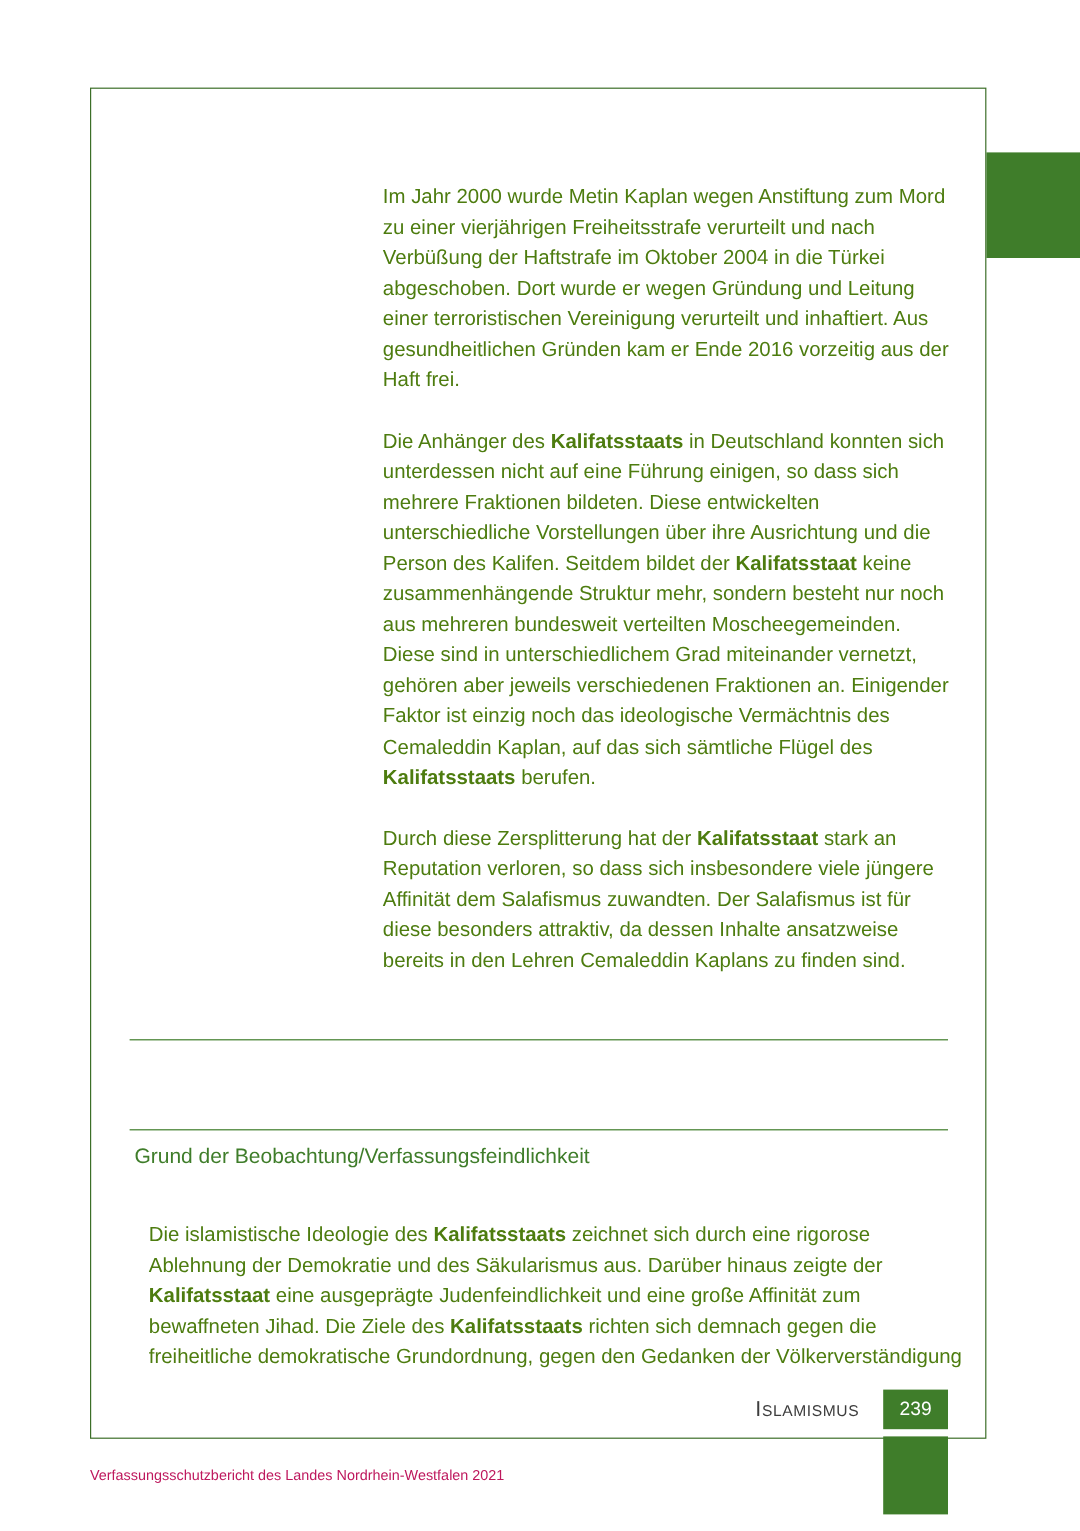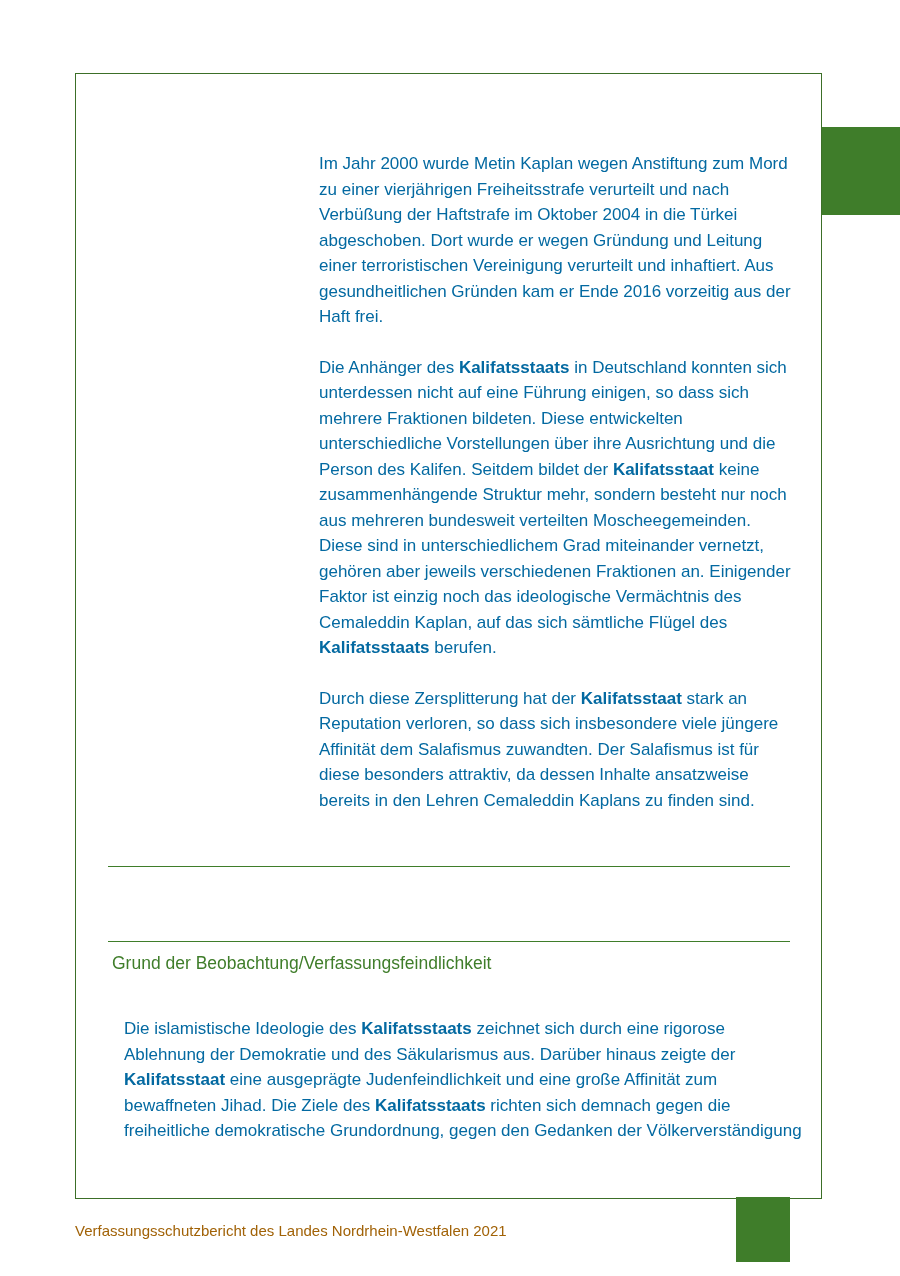--- a/index.html
+++ b/index.html
@@ -23,21 +23,21 @@
     width: 78px; height: 88px;
     background: #3f7d2a;
   }
 
   .body-col {
     position: absolute; left: 319px; top: 151px; width: 472px;
   }
   .para {
     margin: 0 0 25px 0;
     font-size: 17px; line-height: 25.5px;
-    color: #0369a1;
+    color: #4d7c0f;
     text-align: left;
   }
   .para b, .para .seg-b { font-weight: bold; }
 
   .rule {
     position: absolute; left: 108px; width: 682px; height: 1px;
     background: #3f7d2a;
   }
   .rule-1 { top: 866px; }
   .rule-2 { top: 941px; }
@@ -76,21 +76,21 @@
   }
 
   .bottom-tab {
     position: absolute; left: 736px; top: 1197px;
     width: 54px; height: 65px;
     background: #3f7d2a;
   }
 
   .doc-title {
     position: absolute; left: 75px; top: 1222px;
-    font-size: 15px; color: #a16207;
+    font-size: 12px; color: #be185d;
   }
 </style>
 </head>
 <body>
 
 <div class="canvas">
 
   <div class="page-frame"></div>
 
   <div class="side-tab"></div>
@@ -103,18 +103,24 @@
 
   <div class="rule rule-1"></div>
 
 
   <div class="rule rule-2"></div>
 
   <h2 class="section-heading">Grund der Beobachtung/Verfassungsfeindlichkeit</h2>
 
   <p class="para wide"><span>Die islamistische Ideologie des </span><span class="seg-b">Kalifatsstaats</span><span> zeichnet sich durch eine rigorose Ablehnung der Demokratie und des Säkularismus aus. Darüber hinaus zeigte der </span><span class="seg-b">Kalifatsstaat</span><span> eine ausgeprägte Judenfeindlichkeit und eine große Affinität zum bewaffneten Jihad. Die Ziele des </span><span class="seg-b">Kalifatsstaats</span><span> richten sich demnach gegen die freiheitliche demokratische Grundordnung, gegen den Gedanken der Völkerverständigung</span></p>
 
+  <div class="page-footer">
+    <span class="footer-section">Islamismus</span>
+    <span class="page-number-box">
+      <span>239</span>
+    </span>
+  </div>
 
   <div class="bottom-tab"></div>
 
   <div class="doc-title">Verfassungsschutzbericht des Landes Nordrhein-Westfalen 2021</div>
 
 </div>
 
 </body></html>

